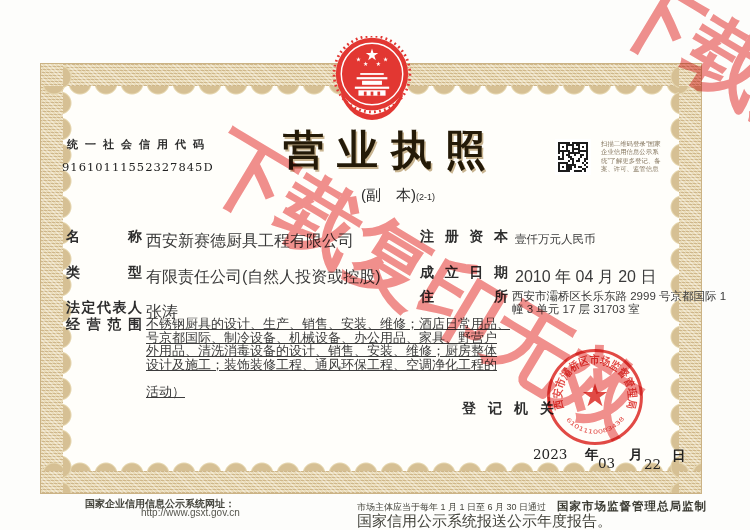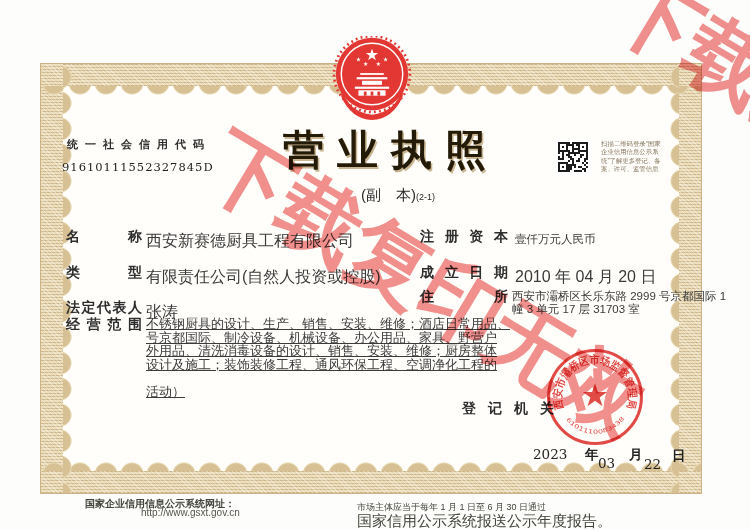--- a/index.html
+++ b/index.html
@@ -255,13 +255,14 @@
   <div class="d-num" style="left:644px;top:456px">22</div>
   <div class="d-unit" style="left:672px;top:447px">日</div>
 
   <div class="watermark wm-main">下载复印无效</div>
   <div class="watermark wm-frag">下载复印无效</div>
 
   <div class="foot f-site-label">国家企业信用信息公示系统网址：</div>
   <div class="foot f-site-url">http://www.gsxt.gov.cn</div>
   <div class="foot f-notice1">市场主体应当于每年 1 月 1 日至 6 月 30 日通过</div>
   <div class="foot f-notice2">国家信用公示系统报送公示年度报告。</div>
+  <div class="foot f-issuer">国家市场监督管理总局监制</div>
 </div>
 
 </body></html>

